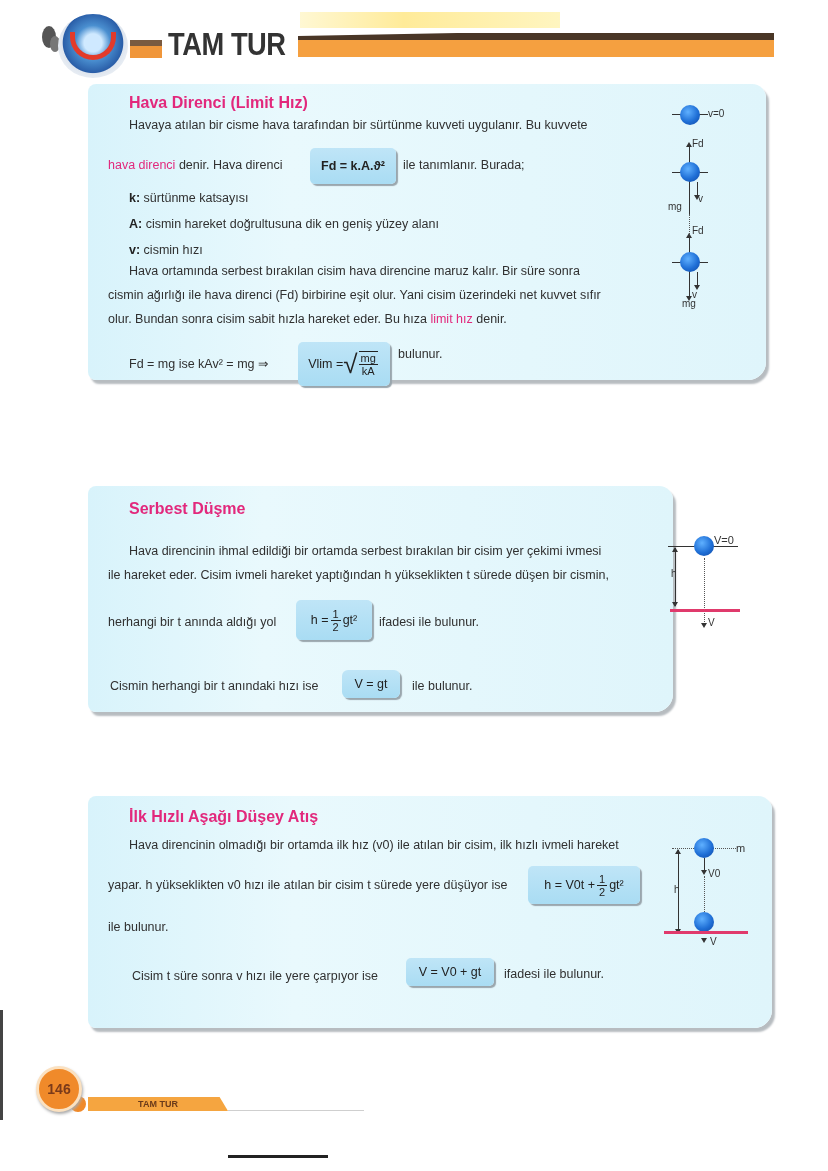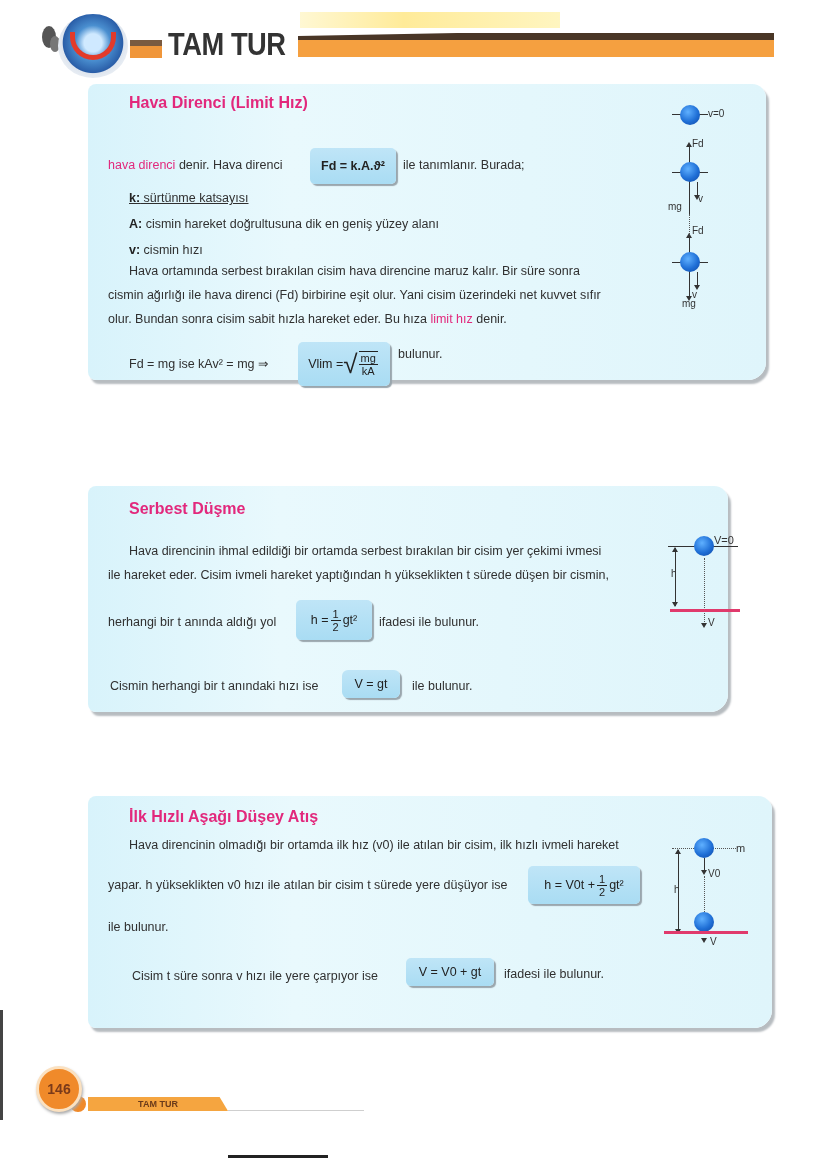--- a/index.html
+++ b/index.html
@@ -21,21 +21,21 @@
   .header-bar-right { position: absolute; left: 298px; top: 27px; width: 476px; height: 30px;
                       background: linear-gradient(#ffffff 0 6px, #4a3626 6px 13px, #f5a040 13px 100%);
                       clip-path: polygon(0 30%, 100% 0, 100% 100%, 0 100%); }
   .header-yellow { position: absolute; left: 300px; top: 12px; width: 260px; height: 16px;
                    background: linear-gradient(90deg, #fff6c8, #ffe680 40%, #fff3b0 100%); opacity: 0.8; }
 
   
   .panel { position: absolute; background: linear-gradient(90deg, #d8f3fb 0%, #e9f9fd 30%, #dff5fb 100%);
            border-radius: 8px 14px 18px 8px; box-shadow: 3px 4px 2px #b7bcc0; }
   .panel-1 { left: 88px; top: 84px; width: 678px; height: 296px; }
-  .panel-2 { left: 88px; top: 486px; width: 640px; height: 226px; }
+  .panel-2 { left: 88px; top: 486px; width: 585px; height: 226px; }
   .panel-3 { left: 88px; top: 796px; width: 684px; height: 232px; }
 
   .ptitle { position: absolute; font-size: 16px; font-weight: bold; color: #e2287c; }
   .txt { position: absolute; font-size: 12.5px; color: #303030; white-space: nowrap; }
   .txt b { color: #222; }
   .pink { color: #e2287c; }
   .formula { position: absolute; background: linear-gradient(#bfe5f7, #a9dcf3); border-radius: 5px;
              box-shadow: 2px 2px 1px #9aa6ad; display: flex; align-items: center; justify-content: center;
              font-size: 12.5px; color: #222; white-space: nowrap; }
   .frac { display: inline-flex; flex-direction: column; align-items: center; vertical-align: middle; margin: 0 2px; font-size: 11px; line-height: 12px; }
@@ -78,30 +78,31 @@
   <div class="logo-dot2"></div>
   <div class="logo"></div>
   <div class="logo-arrow"></div>
   <div class="header-bar-left"></div>
   <div class="header-title">TAM TUR</div>
   <div class="header-bar-right"></div>
 </div>
 
 <div class="panel panel-1">
   <div class="ptitle" style="left:41px; top:10px;">Hava Direnci (Limit Hız)</div>
+  <div class="txt" style="left:41px; top:34px;">Havaya atılan bir cisme hava tarafından bir sürtünme kuvveti uygulanır. Bu kuvvete</div>
 
   <div class="txt" style="left:20px; top:74px;">
     <span class="pink">hava direnci</span><span> denir. Hava direnci</span>
   </div>
   <div class="formula" style="left:222px; top:64px; width:86px; height:36px; font-weight:bold;">
     <span>Fd = k.A.ϑ²</span>
   </div>
   <div class="txt" style="left:315px; top:74px;">ile tanımlanır. Burada;</div>
 
-  <div class="txt" style="left:41px; top:107px;text-decoration:underline;"><b>k:</b><span> sürtünme katsayısı</span></div>
+  <div class="txt" style="left:41px; top:107px;"><b>k:</b><span> sürtünme katsayısı</span></div>
   <div class="txt" style="left:41px; top:133px;"><b>A:</b><span> cismin hareket doğrultusuna dik en geniş yüzey alanı</span></div>
   <div class="txt" style="left:41px; top:159px;"><b>v:</b><span> cismin hızı</span></div>
 
   <div class="txt" style="left:20px; top:204px;">cismin ağırlığı ile hava direnci (Fd) birbirine eşit olur. Yani cisim üzerindeki net kuvvet sıfır</div>
   <div class="txt" style="left:41px; top:180px;">Hava ortamında serbest bırakılan cisim hava direncine maruz kalır. Bir süre sonra</div>
   <div class="txt" style="left:20px; top:228px;">
     <span>olur. Bundan sonra cisim sabit hızla hareket eder. Bu hıza </span><span class="pink">limit hız</span><span> denir.</span>
   </div>
 
   <div class="txt" style="left:41px; top:272px;">Fd = mg ise kAv² = mg ⇒</div>

